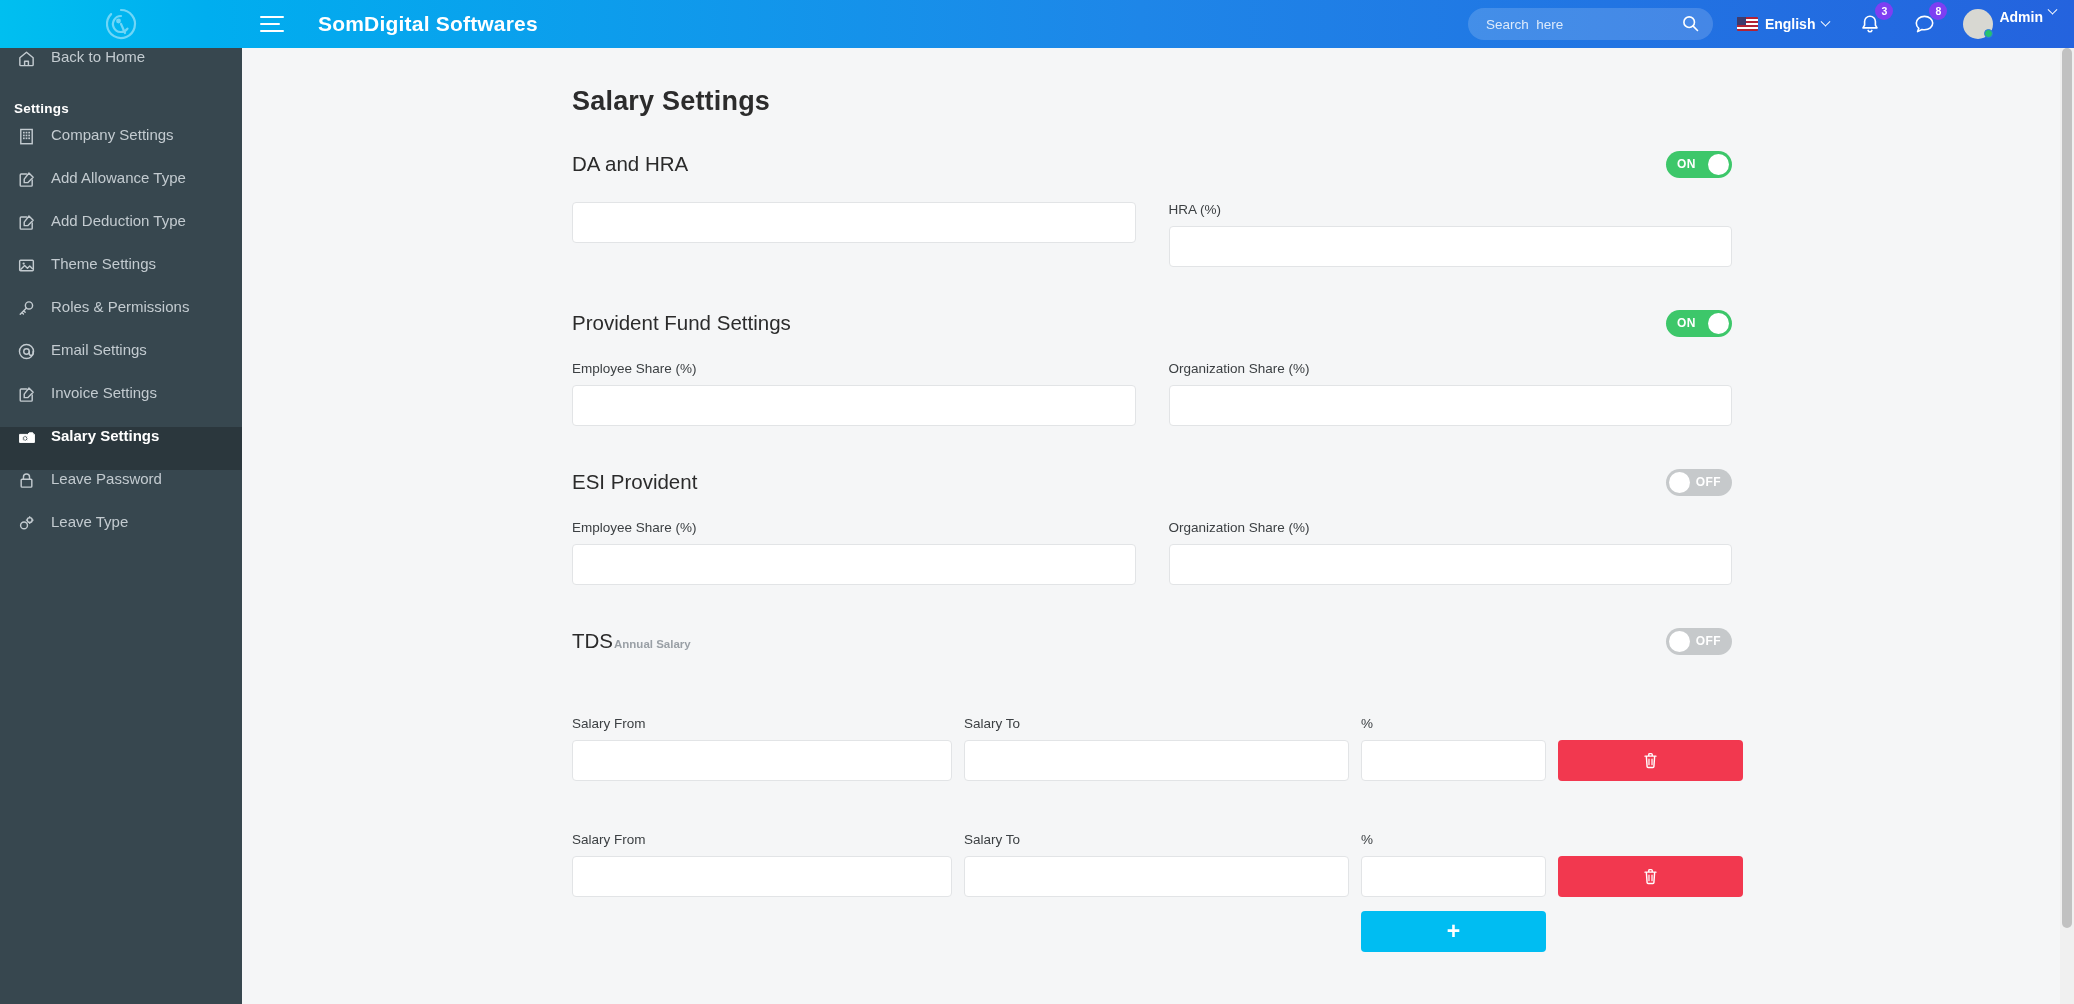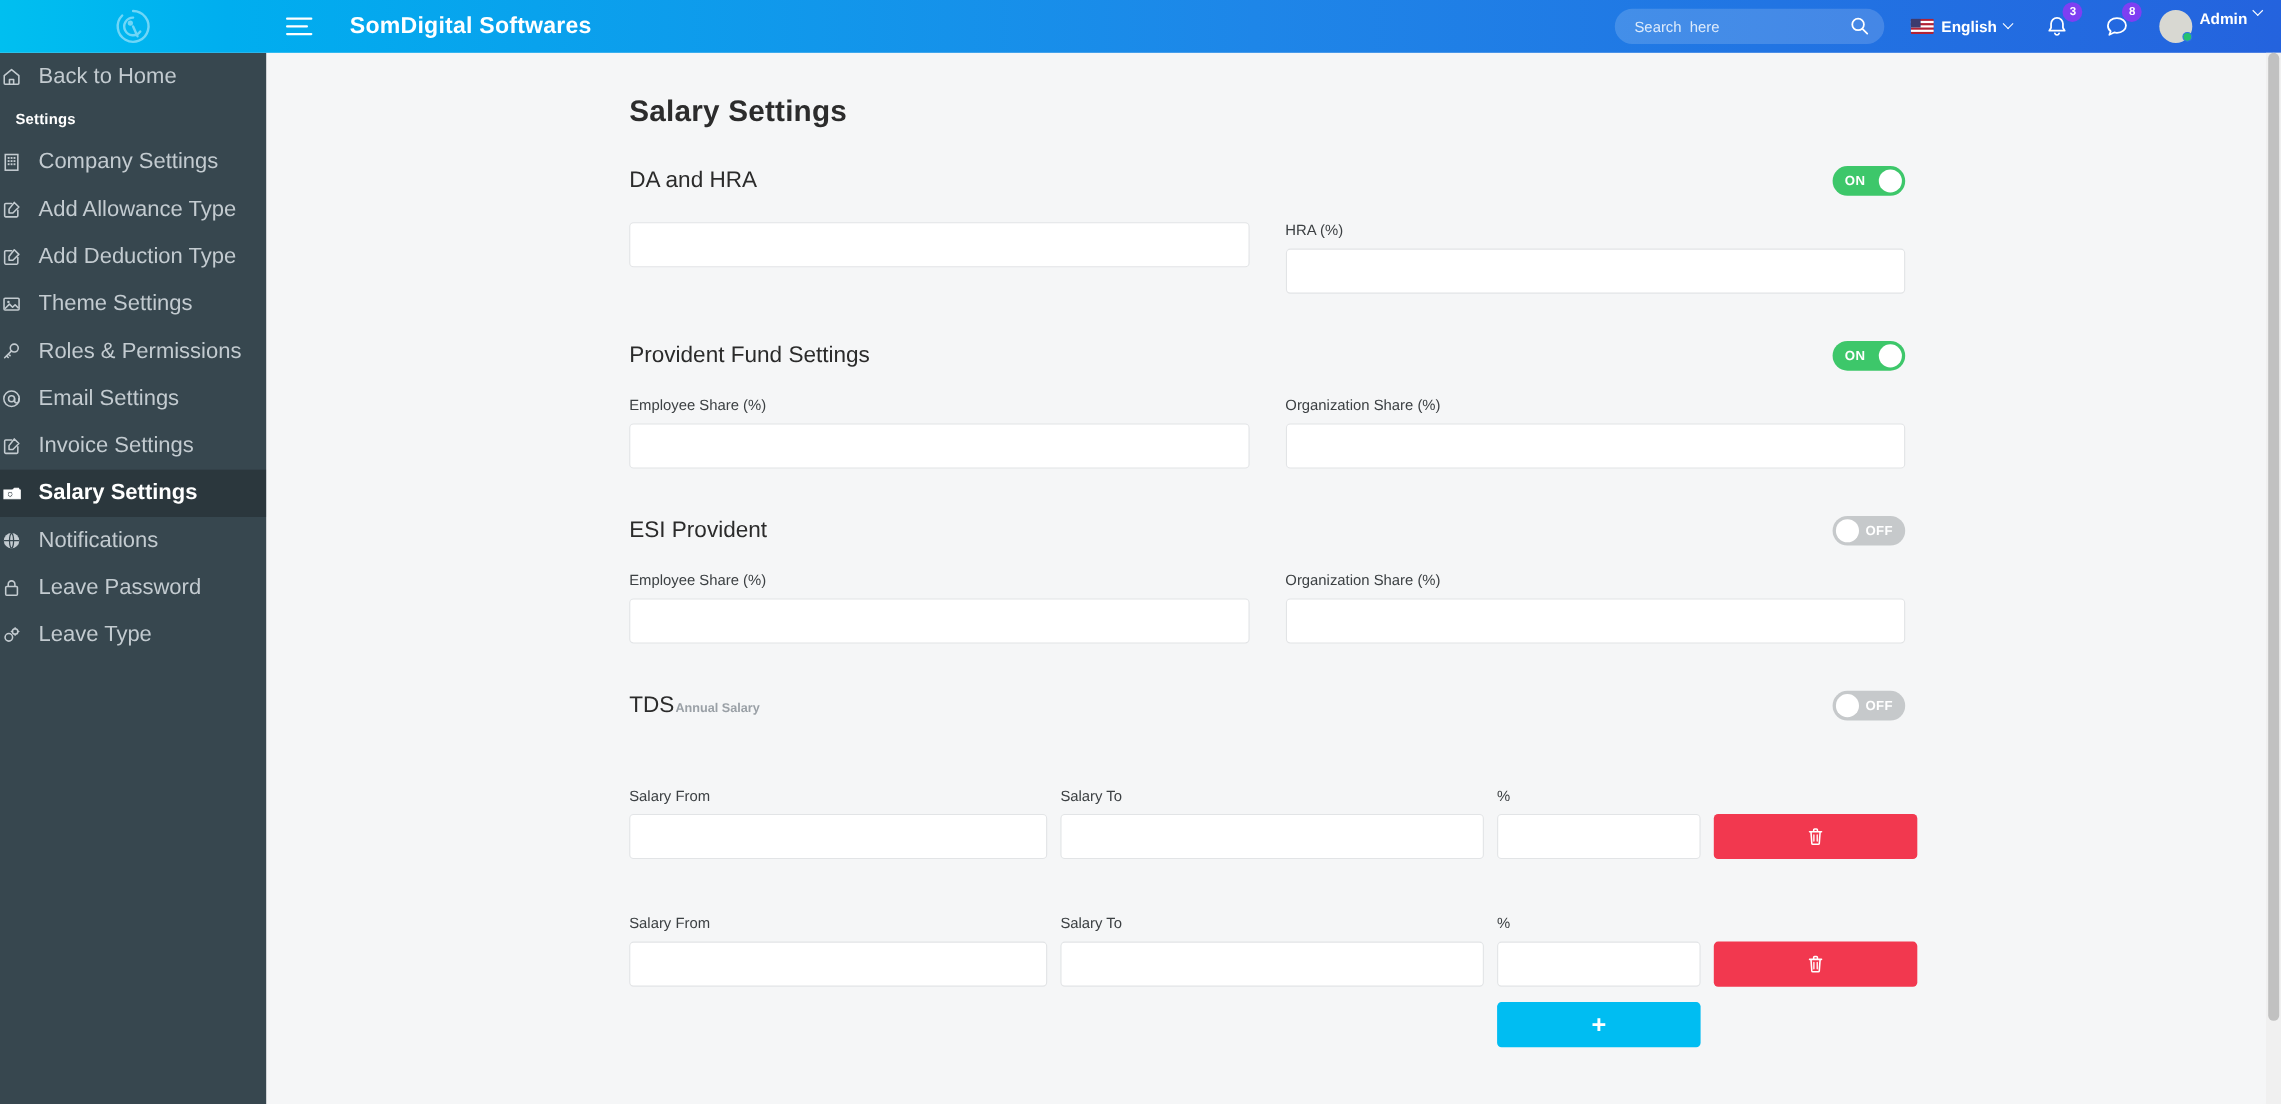--- a/index.html
+++ b/index.html
@@ -181,26 +181,27 @@
     position: absolute;
     top: 48px; left: 0;
     width: 242px;
     height: 956px;
     background: #37474F;
     overflow: hidden;
     z-index: 20;
   }
   .side-item {
     display: flex;
-    align-items: center;
+    align-items: flex-start;
     height: 43px;
+    padding-left: 16px;
     gap: 14px;
     cursor: pointer;
     color: #C3CBD0;
-    font-size: 20px;
+    font-size: 15px;
     white-space: nowrap;
   }
   .side-item.active {
     background: #2B373D;
     color: #ffffff;
     font-weight: bold;
   }
   .side-item .si-ico {
     width: 21px; height: 21px;
     flex: 0 0 21px;
@@ -550,29 +551,20 @@
     <span class="si-ico">
       <svg width="20" height="20" viewBox="0 0 20 20">
         <path d="M2.6 6.4 h8 l1.6-1.6 h3.6 l.8 1.6 h.8 v8 H2.6z" fill="#ffffff"></path>
         <circle cx="8.2" cy="10.4" r="2.6" fill="#2B373D"></circle>
         <circle cx="8.2" cy="10.4" r="1.1" fill="#ffffff"></circle>
       </svg>
     </span>
     <span>Salary Settings</span>
   </div>
 
-  <div class="side-item">
-    <span class="si-ico">
-      <svg width="19" height="19" viewBox="0 0 20 20">
-        <circle cx="10" cy="10" r="7.4" fill="#C3CBD0"></circle>
-        <path d="M10 2.6 c2.6 2.2 2.6 12.6 0 14.8 M10 2.6 c-2.6 2.2 -2.6 12.6 0 14.8 M2.8 10 h14.4" fill="none" stroke="#37474F" stroke-width="1.2"></path>
-      </svg>
-    </span>
-    <span>Notifications</span>
-  </div>
 
   <div class="side-item">
     <span class="si-ico">
       <svg width="19" height="19" viewBox="0 0 20 20">
         <rect x="4.4" y="8.6" width="11.2" height="8.4" rx="1" fill="none" stroke="#C3CBD0" stroke-width="1.5"></rect>
         <path d="M6.8 8.6 V6.4 a3.2 3.2 0 0 1 6.4 0 v2.2" fill="none" stroke="#C3CBD0" stroke-width="1.5"></path>
       </svg>
     </span>
     <span>Leave Password</span>
   </div>

